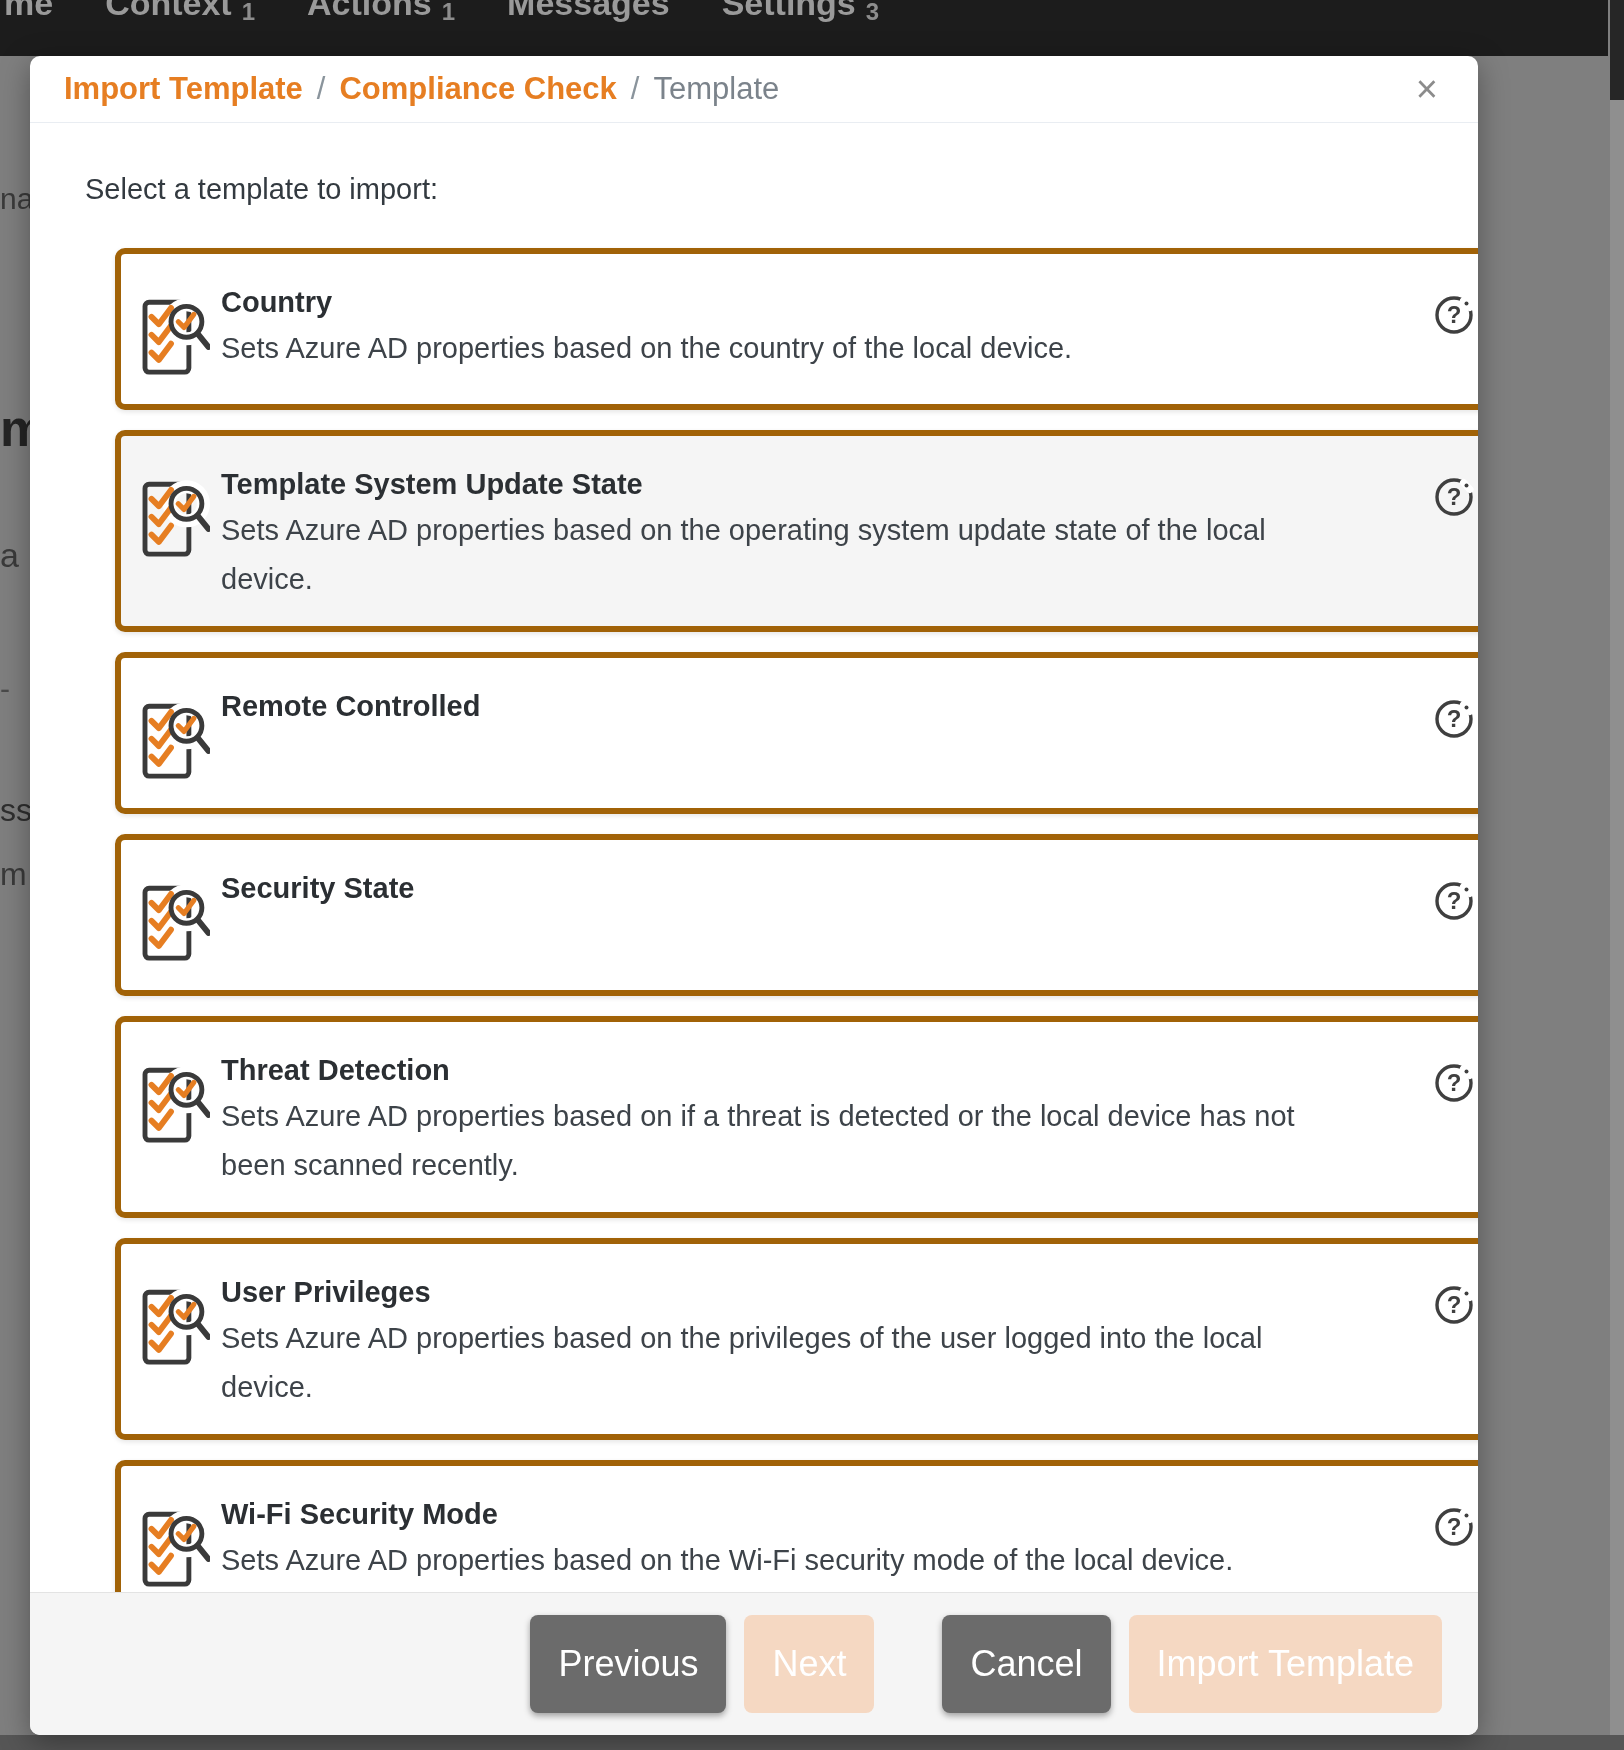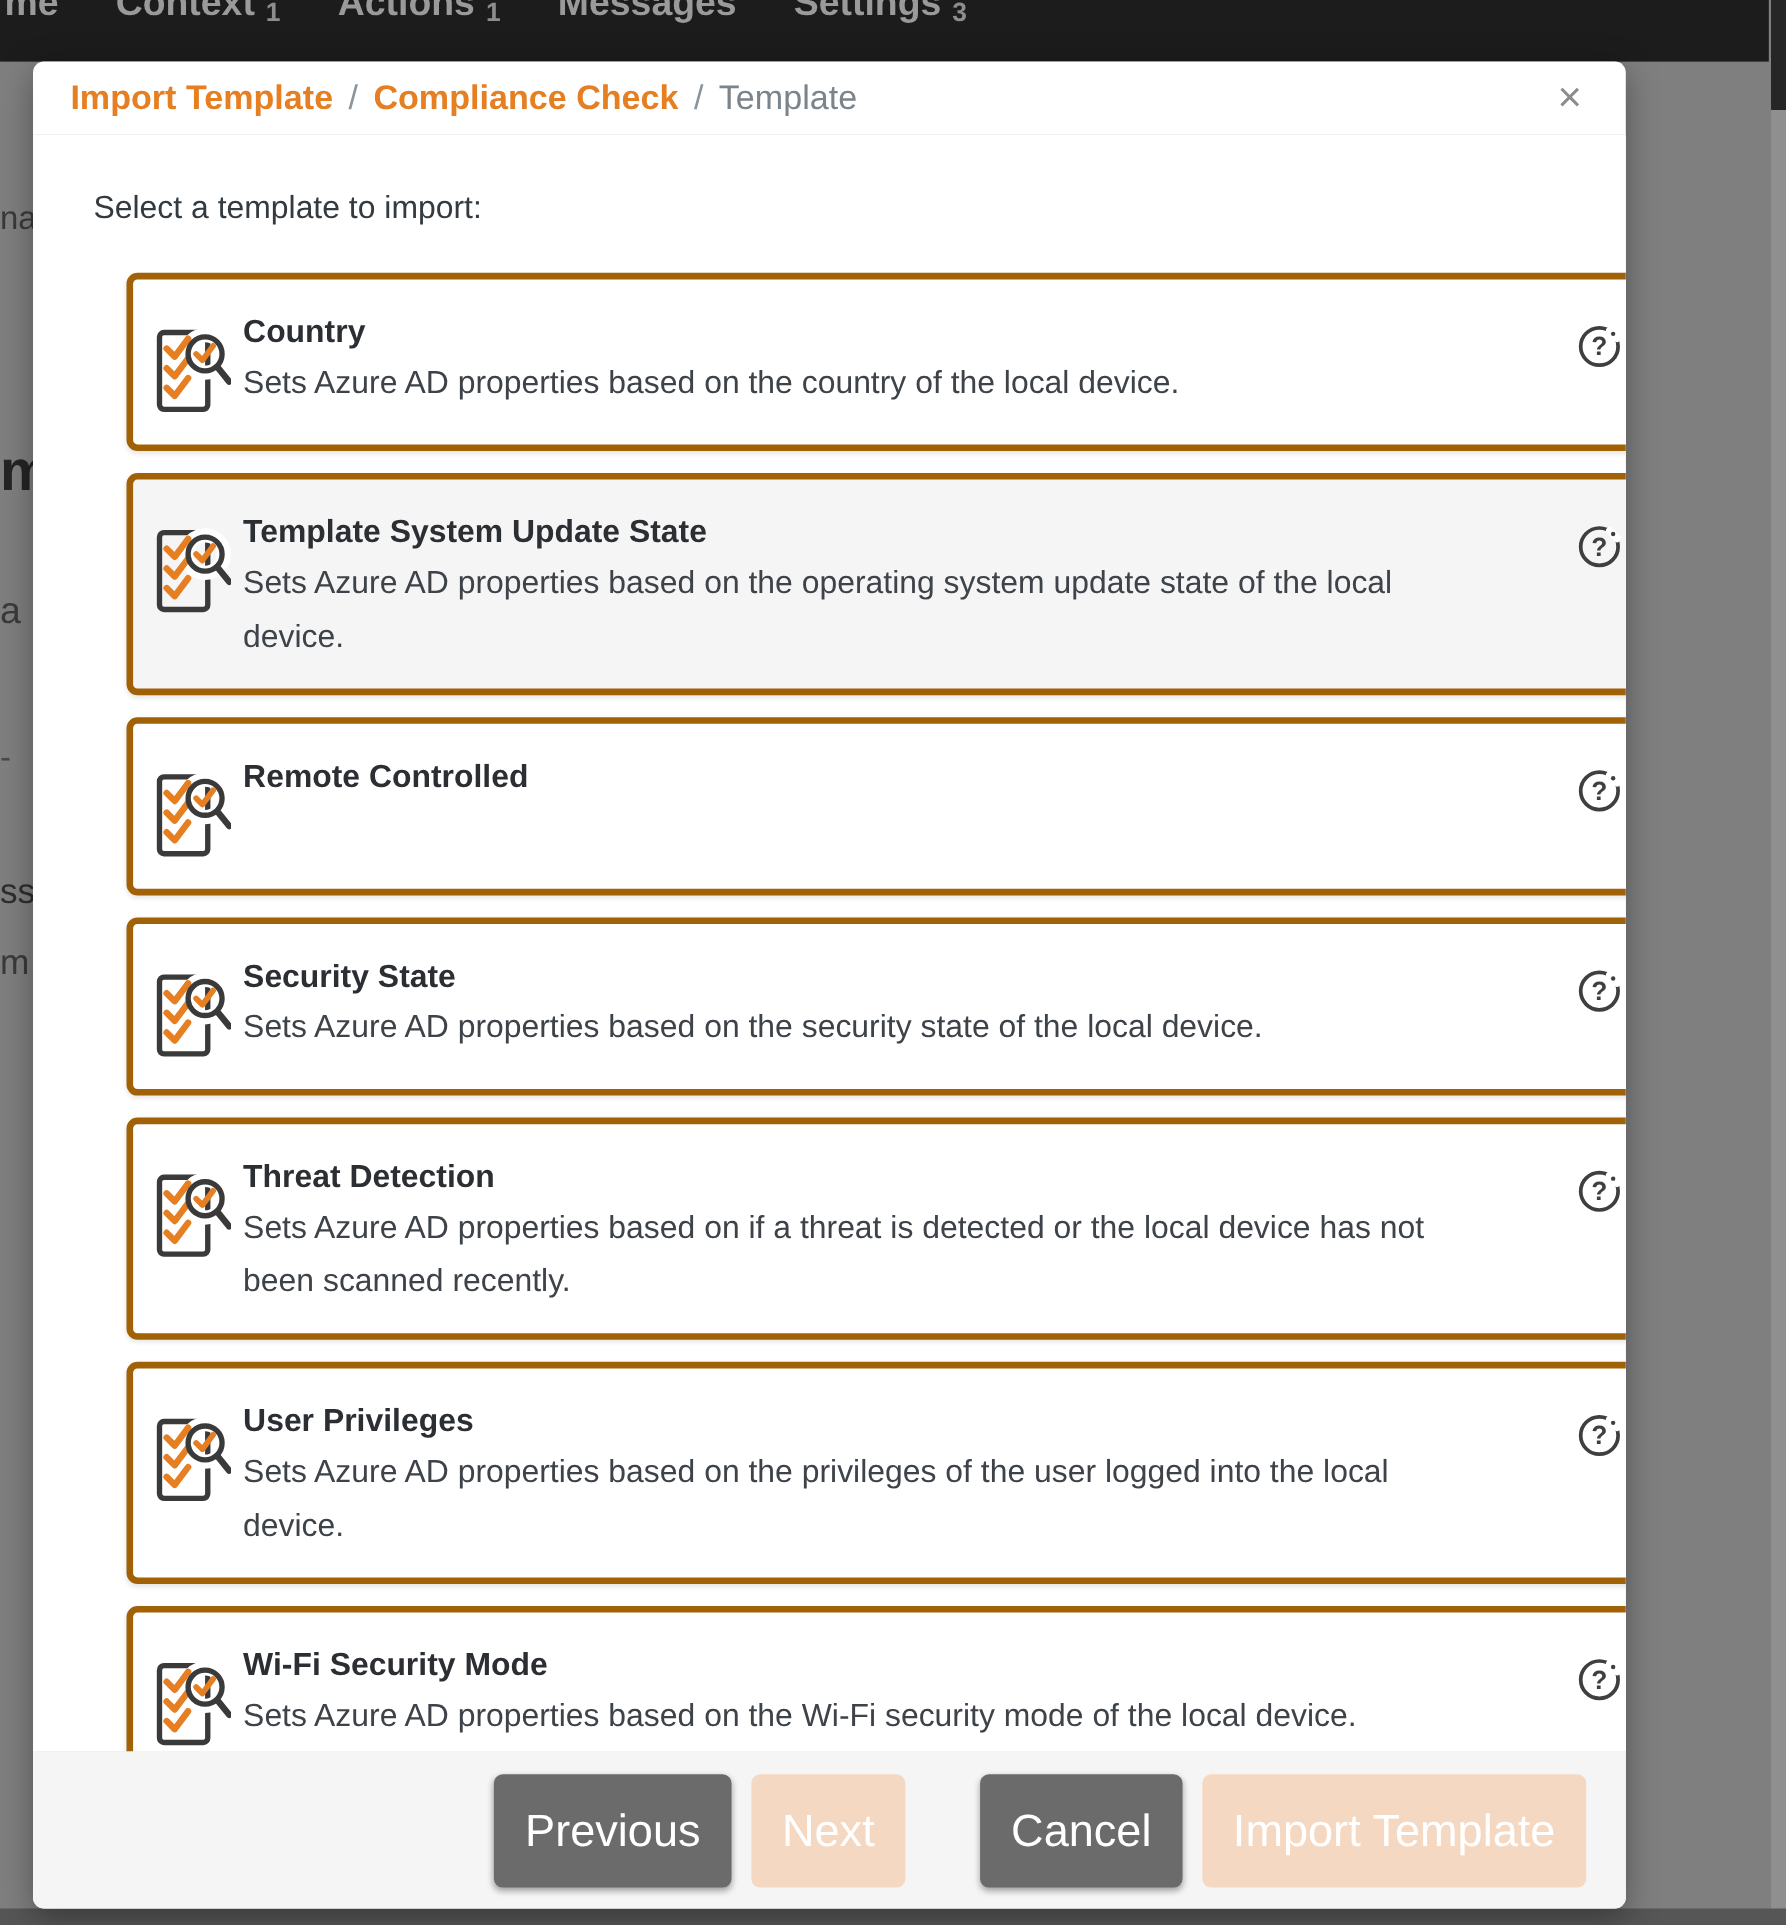--- a/index.html
+++ b/index.html
@@ -77,21 +77,21 @@
   .card-help-col{flex:0 0 90px;display:flex;justify-content:center;}
   .help-icon{width:46px;height:46px;margin-top:16px;}
   
   .modal-footer{
     flex:0 0 142px;background:#f5f5f5;border-top:1px solid #e3e3e3;
     border-radius:0 0 10px 10px;
     display:flex;align-items:center;justify-content:flex-end;
     padding-right:36px;gap:18px;
   }
   .btn{
-    border:none;border-radius:8px;font-size:41px;color:#ffffff;
+    border:none;border-radius:8px;font-size:36px;color:#ffffff;
     font-family:"Liberation Sans",sans-serif;
     padding:28px 28px;min-width:120px;cursor:pointer;
   }
   .btn-dark{background:#6b6b6b;box-shadow:0 3px 6px rgba(0,0,0,.35);}
   .btn-disabled{background:#f5d8c2;cursor:default;box-shadow:none;}
   .btn-gap{margin-right:50px;}
 </style>
 </head>
 <body>
 
@@ -252,21 +252,20 @@
         <path d="M12 25 L16.5 29.5 L24 19.5" stroke="#e67e22" stroke-width="3.6" stroke-linecap="round" stroke-linejoin="round" fill="none"></path>
         <path d="M12 36 L16.5 40.5 L24 30.5" stroke="#e67e22" stroke-width="3.6" stroke-linecap="round" stroke-linejoin="round" fill="none"></path>
 
         <circle cx="33.5" cy="17" r="9.5" stroke="#3a3a3a" stroke-width="3" fill="none"></circle>
         <path d="M40.5 24.5 L47 32.5" stroke="#3a3a3a" stroke-width="3.6" stroke-linecap="round"></path>
         <path d="M28.5 17 L32 20.5 L38 12.5" stroke="#e67e22" stroke-width="3.2" stroke-linecap="round" stroke-linejoin="round" fill="none"></path>
       </svg>
     </div>
     <div class="card-content">
       <div class="card-title">Security State</div>
-      <div class="card-desc">Sets Azure AD properties based on the security state of the local device.</div>
     </div>
     <div class="card-help-col">
       <svg class="help-icon" viewBox="0 0 46 46" fill="none">
         <circle cx="23" cy="23" r="17" stroke="#3f3f3f" stroke-width="3.4" fill="none"></circle>
 
         <path d="M32.5 8.5 L39 15.5" stroke="#ffffff" stroke-width="7" stroke-linecap="round"></path>
         <circle cx="35.5" cy="11.5" r="2" fill="#3f3f3f"></circle>
         <text x="23" y="31" text-anchor="middle" font-family="Liberation Sans, sans-serif" font-size="24" font-weight="700" fill="#3f3f3f">?</text>
       </svg>
     </div>

